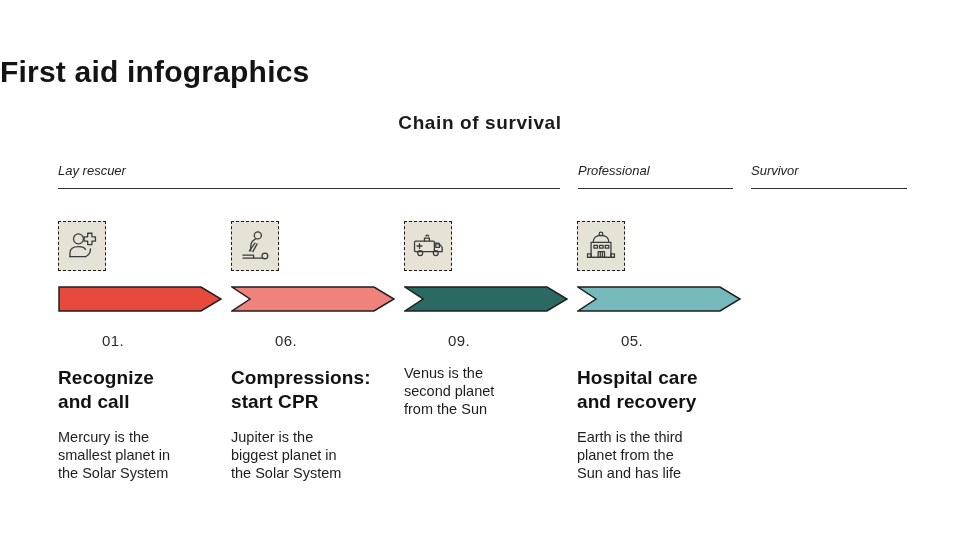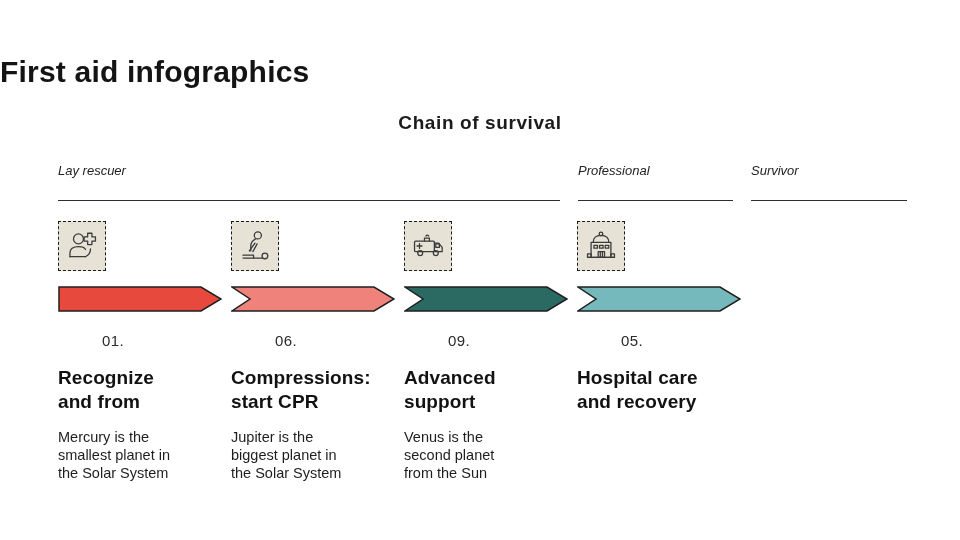--- a/index.html
+++ b/index.html
@@ -9,21 +9,21 @@
   }
   .title{
     position:absolute;top:55px;left:0;width:960px;text-align:left;
     font-size:30px;font-weight:800;letter-spacing:.2px;color:#141414;
   }
   .subtitle{
     position:absolute;top:112px;left:0;width:960px;text-align:center;
     font-size:19px;font-weight:700;letter-spacing:.6px;color:#1b1b1b;
   }
   .group{
-    position:absolute;top:163px;border-bottom:1.3px solid #2e2e2e;padding-bottom:22px;
+    position:absolute;top:163px;border-bottom:1.3px solid #2e2e2e;padding-bottom:10px;
     font-style:italic;font-size:13px;color:#222;
   }
   .group.g1{left:58px;width:502px;}
   .group.g2{left:578px;width:155px;}
   .group.g3{left:751px;width:156px;}
   .cols{position:absolute;left:58px;top:221px;display:flex;}
   .col{width:173px;flex:0 0 173px;}
   .icon-box{
     width:48px;height:50px;background:#e7e2d6;border:1.6px dashed #1c1c1c;
     box-sizing:border-box;display:flex;align-items:center;justify-content:center;
@@ -68,21 +68,21 @@
           <path d="M7 39 h22"></path>
           <path d="M29 39 q7-3 7-11"></path>
           <path d="M32 6 h6 v5 h5 v6 h-5 v5 h-6 v-5 h-5 v-6 h5 z"></path>
         </svg>
       </div>
       <svg class="arrow" width="164" height="26" viewBox="0 0 164 26">
         <polygon points="1,1 143,1 163,13 143,25 1,25" fill="#e8493d"></polygon>
       </svg>
       <div class="step-number">01.</div>
       <div class="step-title">Recognize
-and from</div>
+and call</div>
       <div class="step-desc">Mercury is the
 smallest planet in
 the Solar System</div>
     </div>
 
     <div class="col">
       <div class="icon-box">
         <svg width="34" height="36" viewBox="0 0 48 48">
           <circle cx="28" cy="9" r="5"></circle>
           <path d="M25 14 q-7 3-7 11 v6"></path>
@@ -115,22 +115,20 @@
           <circle cx="35" cy="34" r="3.5"></circle>
           <path d="M12 20.5 v7 M8.5 24 h7"></path>
           <path d="M19 17 v-4 h7 v4"></path>
           <path d="M21 10 q2-3 4 0"></path>
         </svg>
       </div>
       <svg class="arrow" width="164" height="26" viewBox="0 0 164 26">
         <polygon points="1,1 143,1 163,13 143,25 1,25 19,13" fill="#2b6a62"></polygon>
       </svg>
       <div class="step-number">09.</div>
-      <div class="step-title">Advanced
-support</div>
       <div class="step-desc">Venus is the
 second planet
 from the Sun</div>
     </div>
 
     <div class="col">
       <div class="icon-box">
         <svg width="34" height="36" viewBox="0 0 48 48">
           <path d="M13 19 q0-10 11-10 q11 0 11 10"></path>
           <circle cx="24" cy="7" r="2.6"></circle>
@@ -144,16 +142,19 @@
           <rect x="5" y="35" width="5" height="5"></rect>
           <rect x="38" y="35" width="5" height="5"></rect>
         </svg>
       </div>
       <svg class="arrow" width="164" height="26" viewBox="0 0 164 26">
         <polygon points="1,1 143,1 163,13 143,25 1,25 19,13" fill="#76b9bc"></polygon>
       </svg>
       <div class="step-number">05.</div>
       <div class="step-title">Hospital care
 and recovery</div>
+      <div class="step-desc">Earth is the third
+planet from the
+Sun and has life</div>
     </div>
 
   </div>
 </div>
 
 </body></html>

